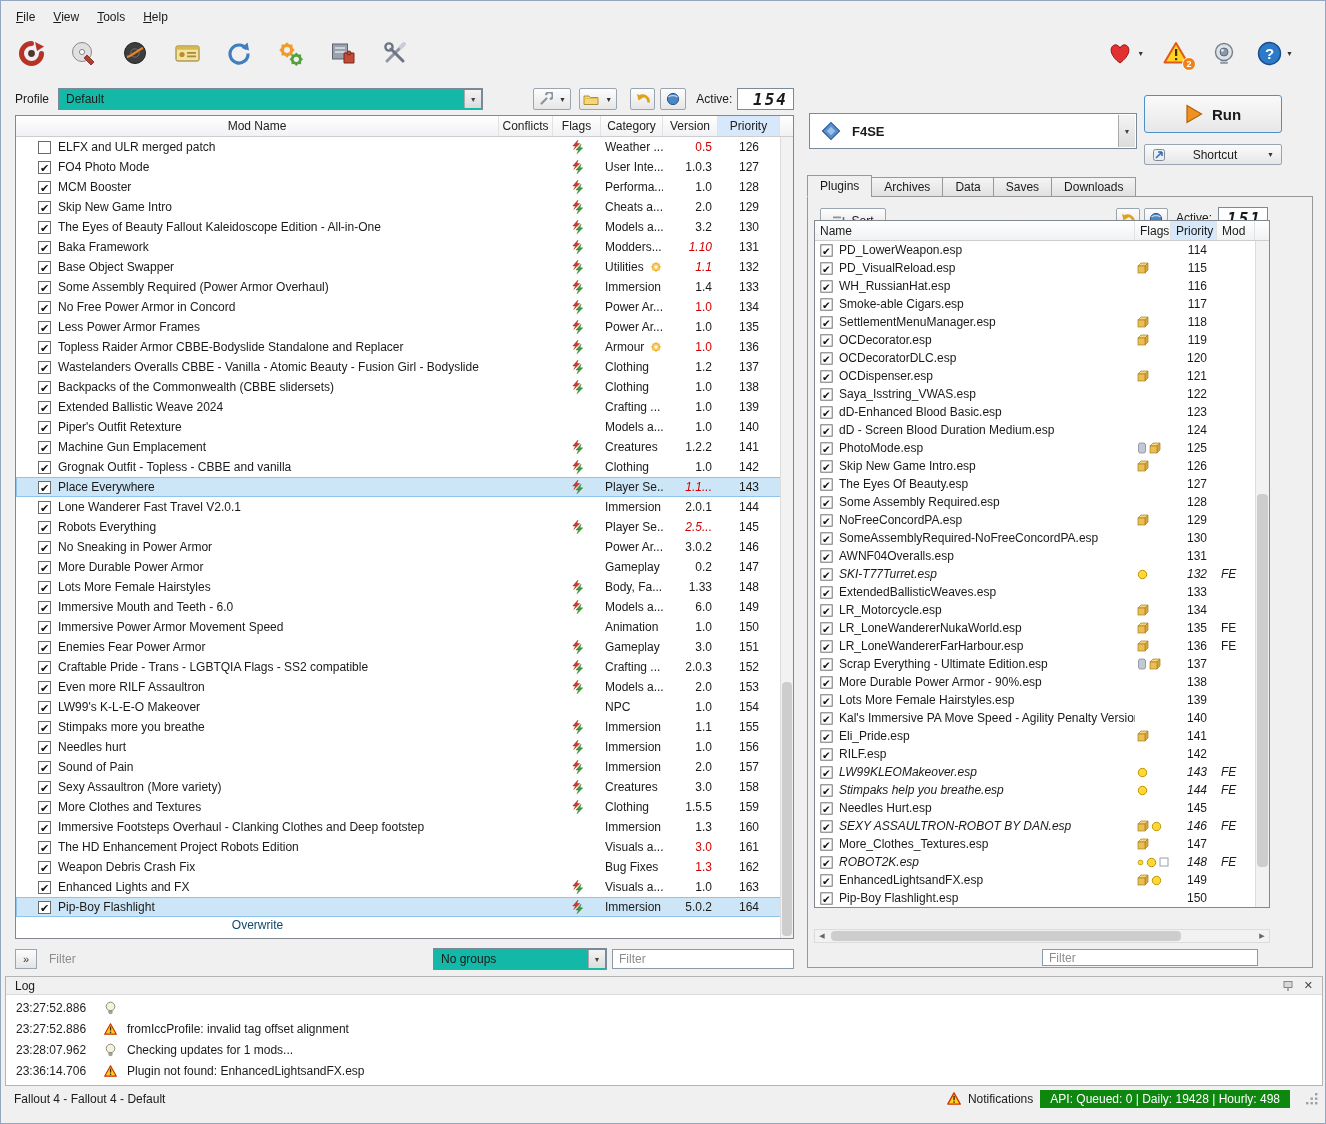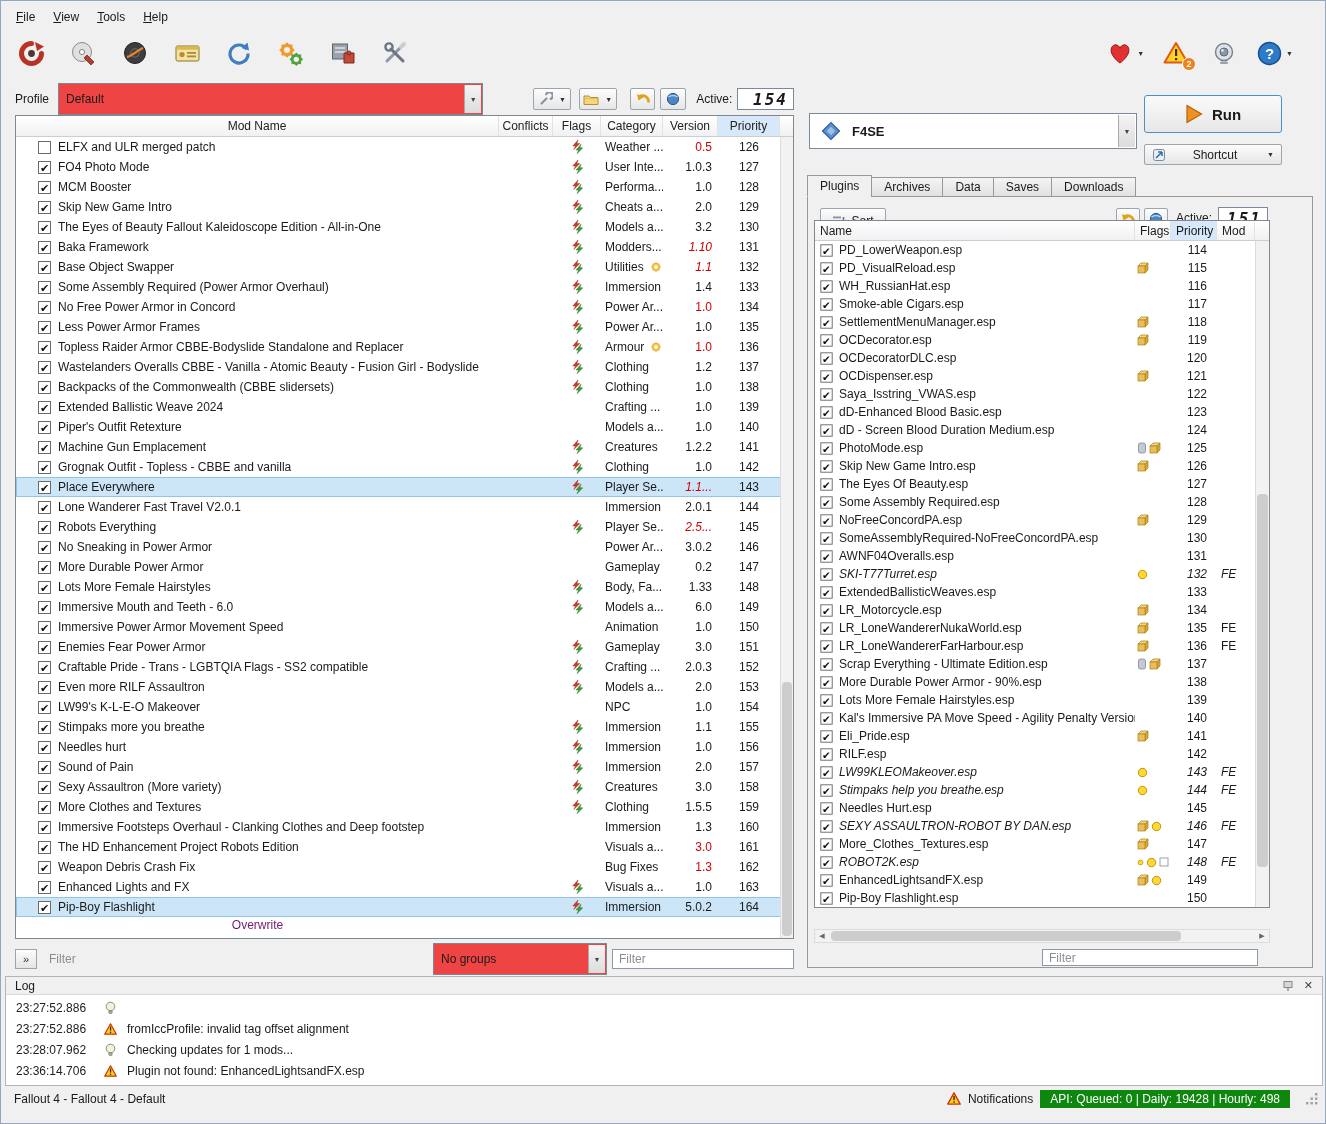--- a/index.html
+++ b/index.html
@@ -18,21 +18,21 @@
 .tb-right{display:flex;gap:16px;padding-right:28px;align-items:center;}
 .tbtn{min-width:32px;height:38px;display:flex;align-items:center;justify-content:center;position:relative;border-radius:3px;}
 .tico{display:flex;}
 .tico svg{display:block;}
 .caret{font-size:7px;color:#333;margin-left:3px;}
 .badge{position:absolute;right:-4px;bottom:1px;background:#f08019;color:#fff;border-radius:50%;width:14px;height:14px;font-size:9px;font-weight:bold;display:flex;align-items:center;justify-content:center;border:1px solid #fff;}
 
 
 .profile-row{position:absolute;left:14px;top:86px;width:779px;height:24px;display:flex;align-items:center;}
 .plabel{margin-right:9px;}
-.combo{height:32px;background:#ef4444;border:1px solid #7a8a99;display:flex;align-items:center;position:relative;}
+.combo{height:22px;background:#14b8a6;border:1px solid #7a8a99;display:flex;align-items:center;position:relative;}
 .profile-combo{width:428px;padding-left:7px;}
 .combo-arrow{position:absolute;right:1px;top:1px;bottom:1px;width:17px;background:linear-gradient(#f4f4f4,#dcdcdc);border-left:1px solid #aaa;display:flex;align-items:center;justify-content:center;font-size:7px;color:#444;}
 .pbtn{height:22px;border:1px solid #9aa5b0;background:linear-gradient(#fdfdfd,#e6e6e6);display:flex;align-items:center;justify-content:center;border-radius:2px;gap:3px;}
 .lcd{background:#fff;border:1px solid #7a8a99;font-family:"DejaVu Sans Mono",monospace;font-style:italic;font-weight:bold;font-size:16px;display:flex;align-items:center;justify-content:flex-end;padding-right:5px;letter-spacing:2px;height:22px;}
 
 
 .mod-panel{position:absolute;left:14px;top:114px;width:779px;height:824px;background:#fff;border:1px solid #828790;overflow:hidden;}
 .mgrid{display:grid;grid-template-columns:483px 54px 48px 62px 55px 62px;}
 .mod-header{height:21px;background:linear-gradient(#ffffff,#f0f1f3);border-bottom:1px solid #cdcdcd;}
 .hcell{display:flex;align-items:center;justify-content:center;border-right:1px solid #e2e2e2;color:#222;overflow:hidden;white-space:nowrap;}
@@ -41,21 +41,21 @@
 .mrow.sel{background:#cde6f7;outline:1px solid #90c4ea;outline-offset:-1px;}
 .cell{display:flex;align-items:center;overflow:hidden;white-space:nowrap;}
 .mc0{padding-left:22px;gap:7px;}
 .cb{width:13px;height:13px;border:1px solid #6a6a6a;background:#fff;flex:0 0 13px;font-size:11px;line-height:12px;text-align:center;color:#111;}
 .mc2{justify-content:center;}
 .mc3{padding-left:4px;justify-content:space-between;padding-right:1px;}
 .mc4{justify-content:flex-end;padding-right:6px;}
 .mc4.red{color:#d00000;}
 .mc4.red-italic{color:#d00000;font-style:italic;}
 .mc5{justify-content:center;}
-.overwrite{height:16px;width:483px;display:flex;align-items:center;justify-content:center;color:#701a75;cursor:default;}
+.overwrite{height:16px;width:483px;display:flex;align-items:center;justify-content:center;color:#0c4a6e;cursor:default;}
 .mscroll{position:absolute;right:0;top:21px;bottom:0;width:13px;background:#f2f2f2;border-left:1px solid #dcdcdc;}
 .mscroll .thumb{position:absolute;left:1px;right:1px;top:68%;bottom:2px;background:#cdcdcd;border-radius:4px;}
 
 
 .filter-row{position:absolute;left:14px;top:946px;width:779px;height:24px;display:flex;align-items:center;gap:5px;}
 .expand-btn{width:22px;height:20px;border:1px solid #9aa5b0;background:linear-gradient(#fdfdfd,#e4e4e4);display:flex;align-items:center;justify-content:center;font-size:11px;color:#333;}
 .flat-input{flex:1;height:20px;border:none;background:transparent;font:12px "Liberation Sans",sans-serif;padding-left:7px;color:#222;outline:none;}
 .group-combo{width:174px;padding-left:7px;}
 .box-input{width:182px;height:20px;border:1px solid #8a9aa8;background:#fff;font:12px "Liberation Sans",sans-serif;padding-left:6px;outline:none;}
 input::placeholder{color:#8d8d8d;}

